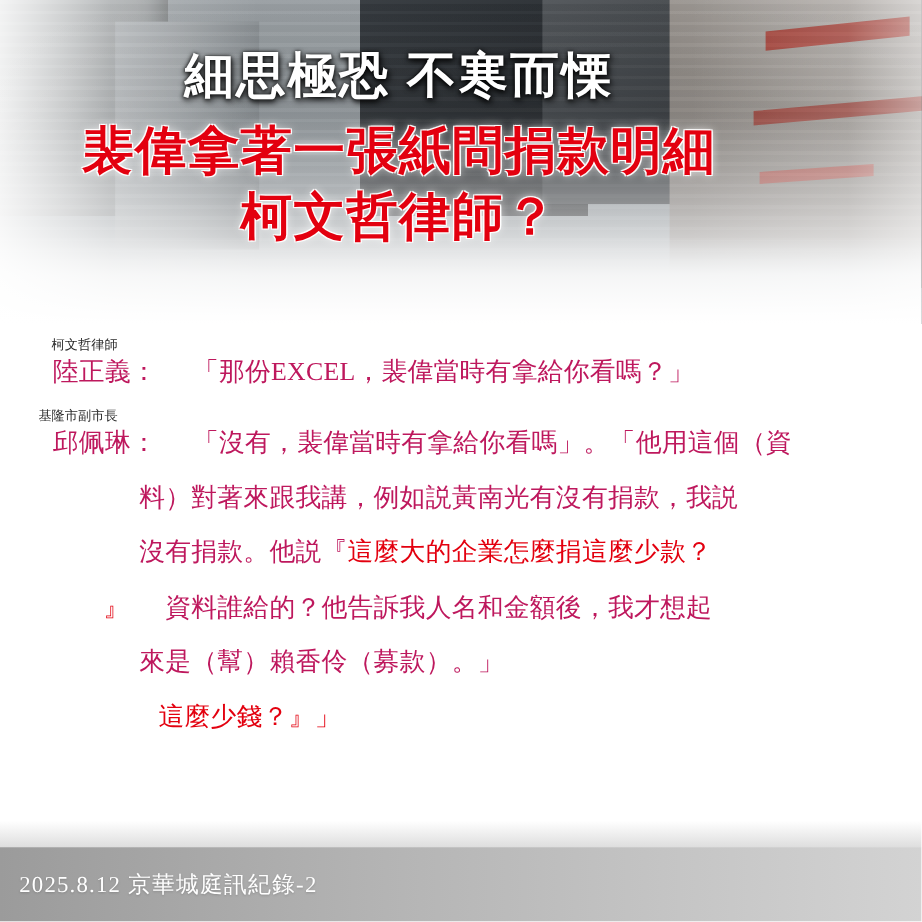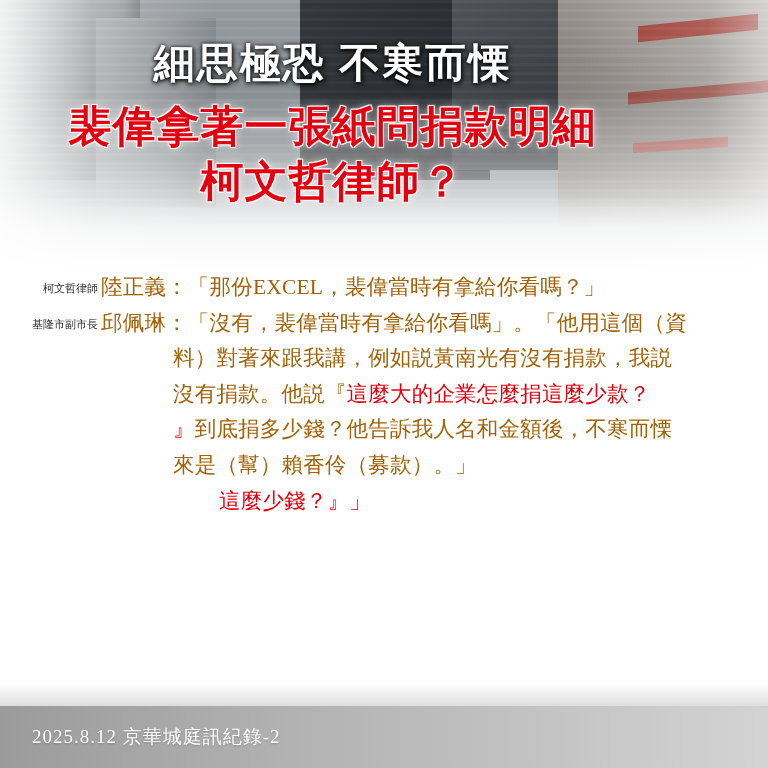--- a/index.html
+++ b/index.html
@@ -174,20 +174,21 @@
     position: absolute;
     left: 0; top: 272px;
     width: 768px;
     z-index: 6;
   }
   .para {
     display: flex;
     align-items: flex-start;
     padding: 0 22px 0 14px;
     margin-bottom: 4px;
+    flex-direction: column;
   }
   .role-tag {
     flex: 0 0 auto;
     width: 84px;
     text-align: right;
     font-size: 11px;
     color: #2b2b2b;
     line-height: 1.2;
     padding-top: 10px;
     padding-right: 3px;
@@ -198,42 +199,42 @@
   .role-tag.empty { visibility: hidden; }
   .speech {
     flex: 1 1 auto;
     font-family: "Liberation Serif", "Liberation Sans", serif;
     font-size: 21.5px;
     line-height: 1.47;
     color: #101010;
     text-align: justify;
     letter-spacing: 0.2px;
   }
-  .speech .nm { color: #a16207; }
+  .speech .nm { color: #be185d; margin-left: 30px; }
   .speech .rd { color: #e3000f; }
   .indent-1 { padding-left: 72px; }
   .indent-2 { padding-left: 106px; }
   .indent-3 { padding-left: 118px; }
 
   
   .footer {
     position: absolute;
     left: 0; bottom: 0;
     width: 768px; height: 62px;
     background: linear-gradient(90deg, #9b9b9b 0%, #b3b3b3 40%, #d3d3d3 100%);
     display: flex;
     align-items: center;
   }
   .footer .fade-top {
     position: absolute; left: 0; top: -22px;
     width: 768px; height: 22px;
     background: linear-gradient(180deg, rgba(255,255,255,0) 0%, rgba(160,160,160,.35) 100%);
   }
   .footer .ftext {
-    padding-left: 32px;
+    padding-left: 16px;
     color: #ffffff;
     font-size: 19px;
     font-family: "Liberation Serif", serif;
     letter-spacing: 1px;
     text-shadow: 0 1px 2px rgba(0,0,0,.18);
   }
 </style>
 </head>
 <body>
 
@@ -279,21 +280,21 @@
       <div class="speech indent-1"><span class="nm">料）對著來跟我講，例如説黃南光有沒有捐款，我説</span></div>
     </div>
 
     <div class="para">
       <div class="role-tag empty"></div>
       <div class="speech indent-1"><span class="nm">沒有捐款。他説『</span><span class="rd">這麼大的企業怎麼捐這麼少款？</span></div>
     </div>
 
     <div class="para">
       <div class="role-tag empty"></div>
-      <div class="speech indent-1"><span class="rd">』</span><span class="nm">到底捐多少錢？他告訴我人名和金額後，不寒而慄</span></div>
+      <div class="speech indent-1"><span class="rd">』</span><span class="nm">資料誰給的？他告訴我人名和金額後，我才想起</span></div>
     </div>
 
     <div class="para">
       <div class="role-tag empty"></div>
       <div class="speech indent-1"><span class="nm">來是（幫）賴香伶（募款）。」</span></div>
     </div>
 
 
 
     <div class="para">

